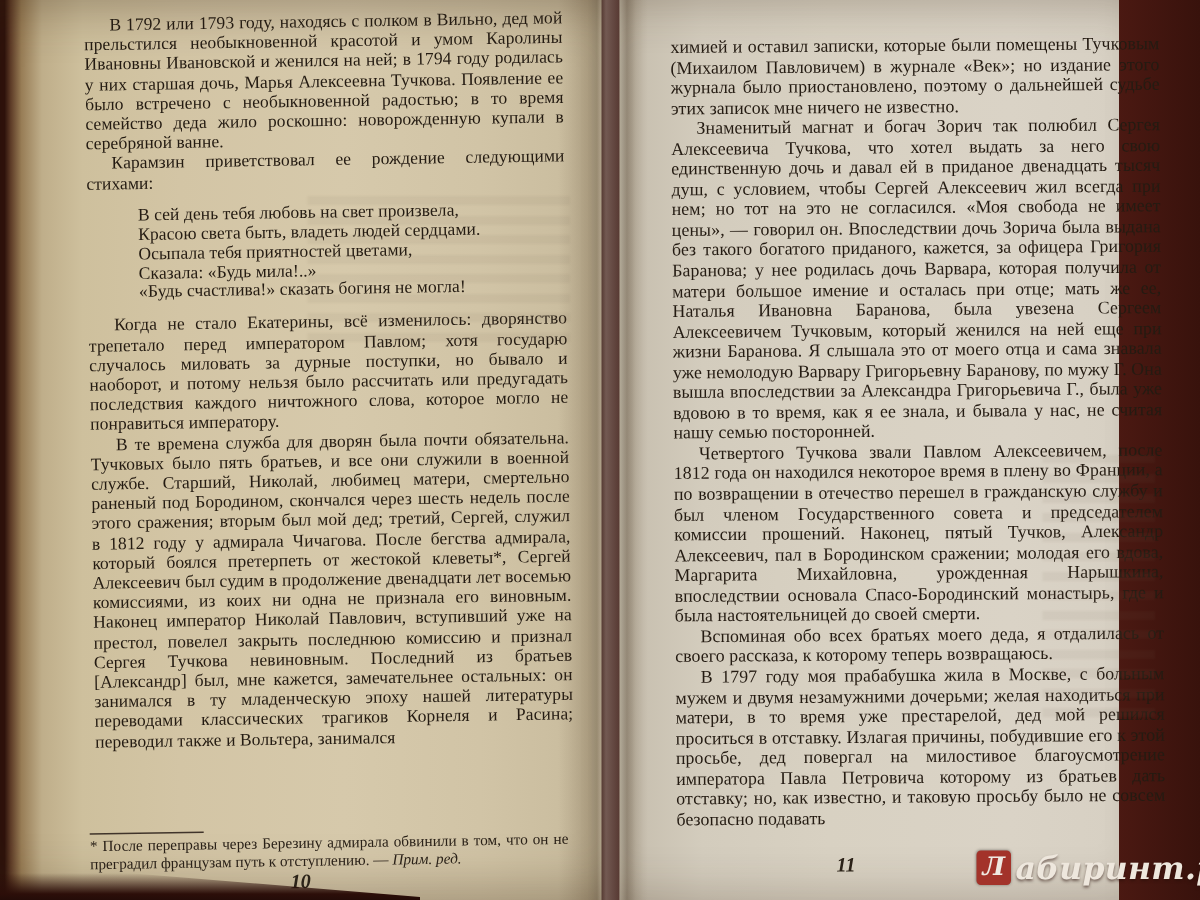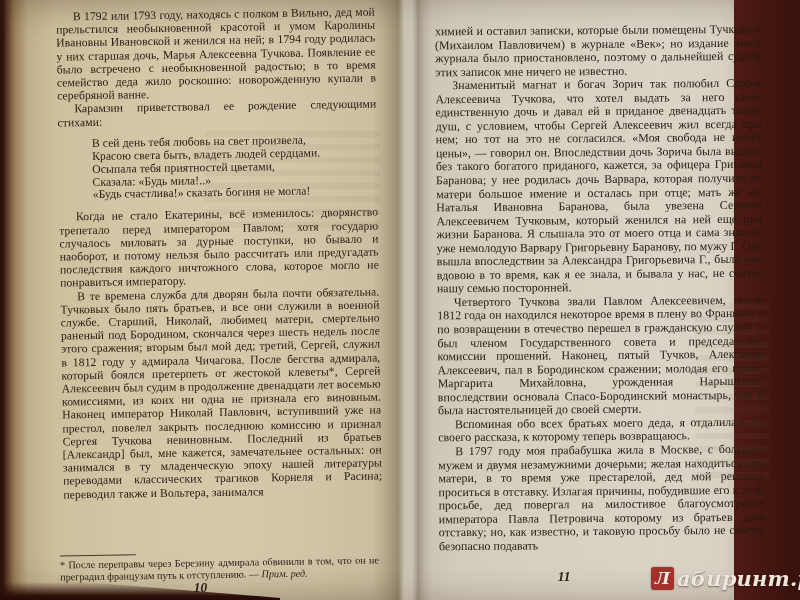--- a/index.html
+++ b/index.html
@@ -18,21 +18,21 @@
     box-shadow:inset 0 28px 34px -24px rgba(55,35,15,.38),
                inset 0 -30px 34px -24px rgba(55,35,15,.34);
   }
   .page-left .inner{
     position:absolute;left:60px;top:8px;width:319px;height:538px;
     transform:rotate(-0.9deg);transform-origin:50% 50%;
     overflow:hidden;
   }
   
   .page-right{
-    position:absolute;left:401px;top:0;width:333px;height:600px;
+    position:absolute;left:413px;top:0;width:333px;height:600px;
     background:linear-gradient(to right,
       #b2a894 0px,#c9c1b1 16px,#d3ccbd 55px,#d8d1c2 140px,
       #dad3c6 260px,#d6cfc2 355px,#cfc8bb 376px,#e6e0d4 381px,
       #7a5240 385px,#4a1b12 387px);
     box-shadow:inset 0 26px 32px -24px rgba(60,40,20,.30),
                inset 0 -26px 32px -24px rgba(60,40,20,.28);
   }
   .page-right .inner{
     position:absolute;left:36px;top:24px;width:326px;height:546px;
     transform:rotate(-0.45deg);transform-origin:50% 50%;

